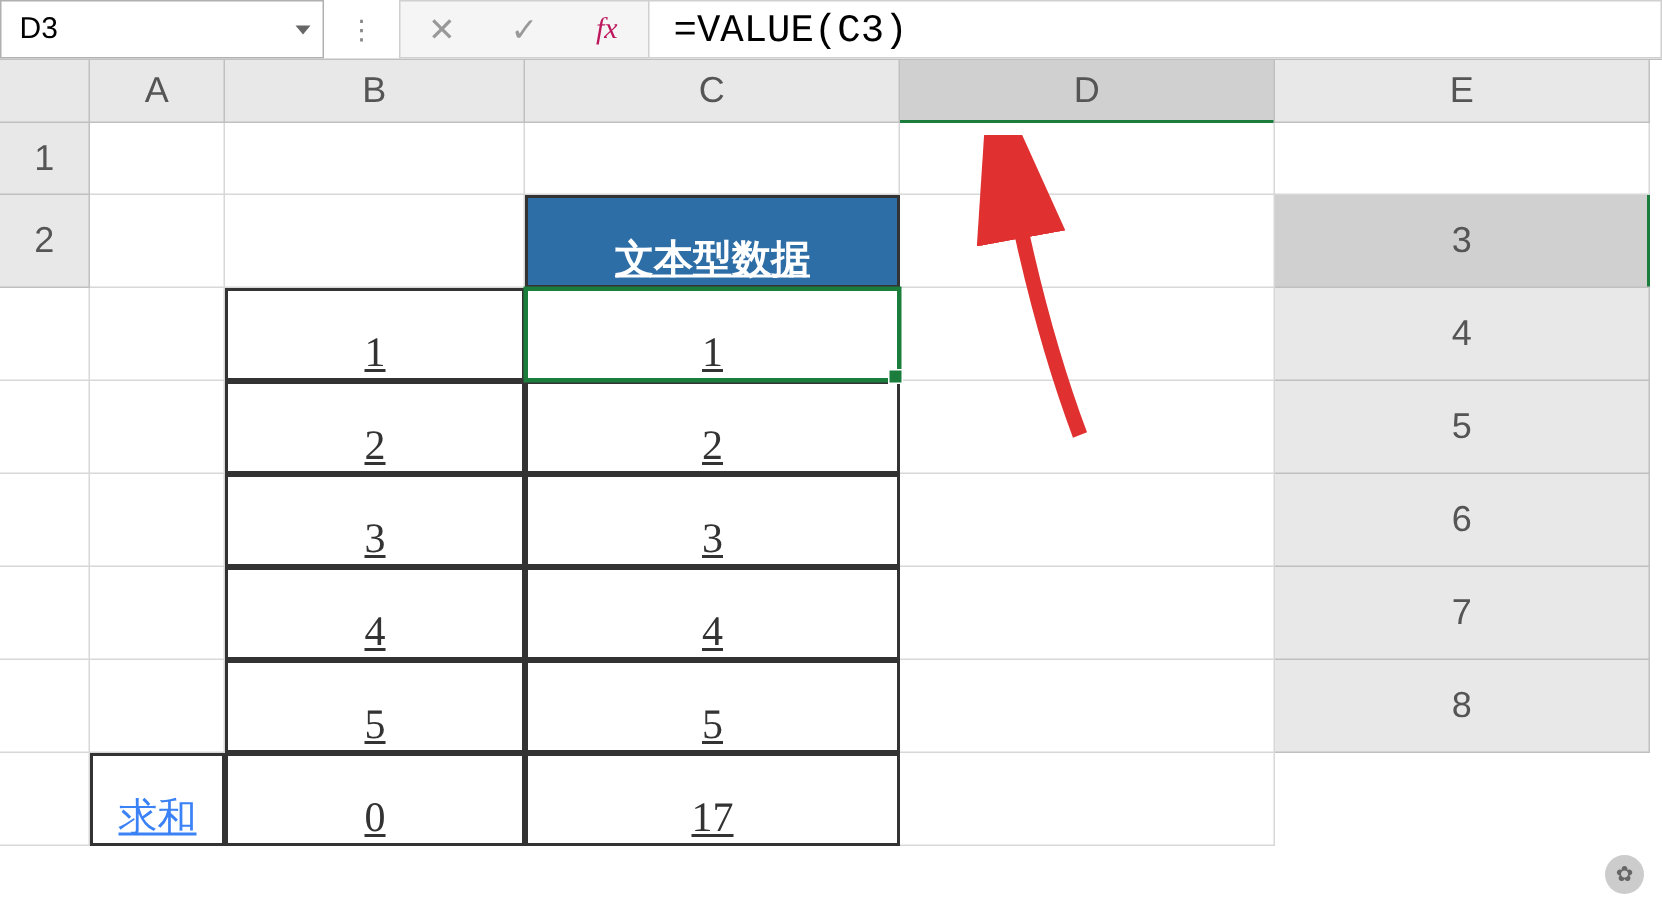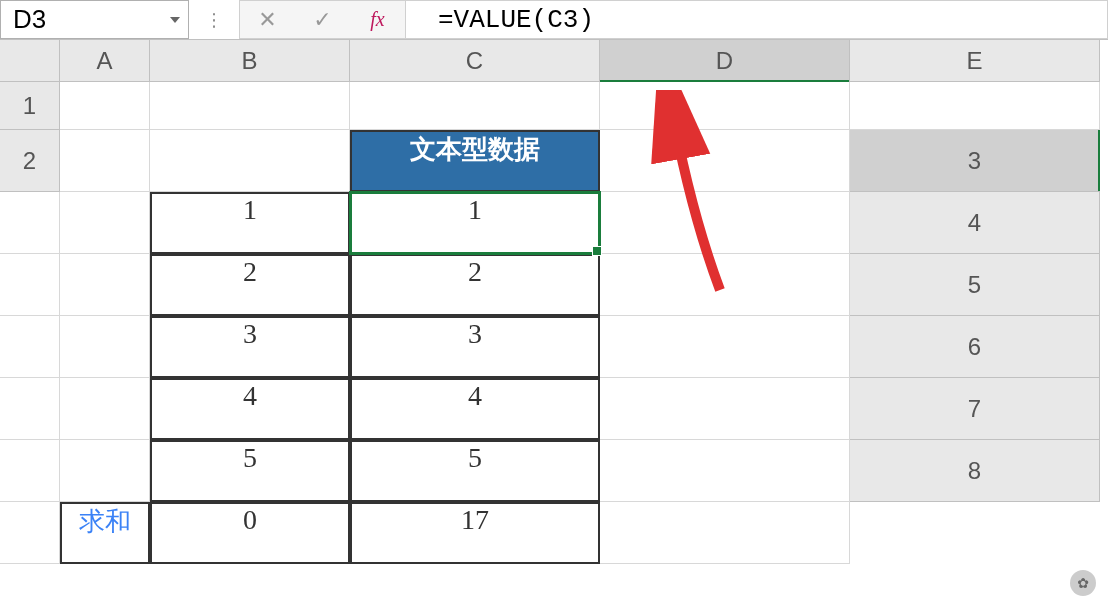--- a/index.html
+++ b/index.html
@@ -1,36 +1,36 @@
 <!DOCTYPE html>
 <html><head>
   <meta charset="utf-8">
   <style>
     * { margin: 0; padding: 0; box-sizing: border-box; }
     body { font-family: Arial, "Microsoft YaHei", sans-serif; background: #fff; width: 1108px; height: 614px; overflow: hidden; position: relative; }
     
     .formula-bar { display: flex; height: 40px; border-bottom: 1px solid #c0c0c0; align-items: stretch; }
-    .name-box { width: 189px; border: 1px solid #b0b0b0; display: flex; align-items: center; padding: 0 12px; font-size: 26px; background: #fff; position: relative; }
+    .name-box { width: 216px; border: 1px solid #b0b0b0; display: flex; align-items: center; padding: 0 12px; font-size: 20px; background: #fff; position: relative; }
     .name-box-dropdown { position: absolute; right: 8px; top: 50%; transform: translateY(-50%); width: 0; height: 0; border-left: 5px solid transparent; border-right: 5px solid transparent; border-top: 6px solid #666; }
     .fb-divider { width: 50px; display: flex; align-items: center; justify-content: center; font-size: 18px; color: #888; }
     .fb-icons { display: flex; align-items: center; border: 1px solid #d0d0d0; border-right: none; background: #f5f5f5; }
     .fb-icon { width: 55px; display: flex; align-items: center; justify-content: center; color: #999; font-size: 22px; }
     .fx-icon { font-style: italic; font-family: "Times New Roman", serif; color: #be185d; font-size: 20px; }
-    .formula-input { flex: 1; border: 1px solid #d0d0d0; display: flex; align-items: center; padding: 0 32px; font-size: 26px; font-family: "Courier New", monospace; background: #fff; }
+    .formula-input { flex: 1; border: 1px solid #d0d0d0; display: flex; align-items: center; padding: 0 16px; font-size: 26px; font-family: "Courier New", monospace; background: #fff; }
     
     .grid-wrap { position: relative; }
     .grid { display: grid; grid-template-columns: 60px 90px 200px 250px 250px 250px; }
     .col-header { background: #e8e8e8; border: 1px solid #c0c0c0; border-top: none; border-left: none; text-align: center; font-size: 24px; color: #555; height: 42px; display: flex; align-items: center; justify-content: center; position: relative; }
     .col-header.selected { background: #d0d0d0; }
     .col-header.selected::after { content:""; position:absolute; bottom:-1px; left:0; right:0; height:2px; background:#1a7d3c; }
     .corner { background: #e8e8e8; border: 1px solid #c0c0c0; border-top: none; border-left: none; height: 42px; }
     .row-header { background: #e8e8e8; border: 1px solid #c0c0c0; border-top: none; border-left: none; text-align: center; font-size: 24px; color: #555; display: flex; align-items: center; justify-content: center; position: relative; }
     .row-header.selected { background: #d0d0d0; }
     .row-header.selected::after { content:""; position:absolute; right:-1px; top:0; bottom:0; width:2px; background:#1a7d3c; }
-    .cell { border-right: 1px solid #d8d8d8; border-bottom: 1px solid #d8d8d8; font-size: 24px; display: flex; align-items: flex-start; justify-content: center; background: #fff; }
+    .cell { border-right: 1px solid #d8d8d8; border-bottom: 1px solid #d8d8d8; font-size: 24px; display: flex; align-items: flex-end; justify-content: center; background: #fff; text-decoration: underline; }
     
     .row-1 { height: 48px; }
     .row-2 { height: 62px; }
     .row-3 { height: 62px; }
     .row-4 { height: 62px; }
     .row-5 { height: 62px; }
     .row-6 { height: 62px; }
     .row-7 { height: 62px; }
     .row-8 { height: 62px; }
     

